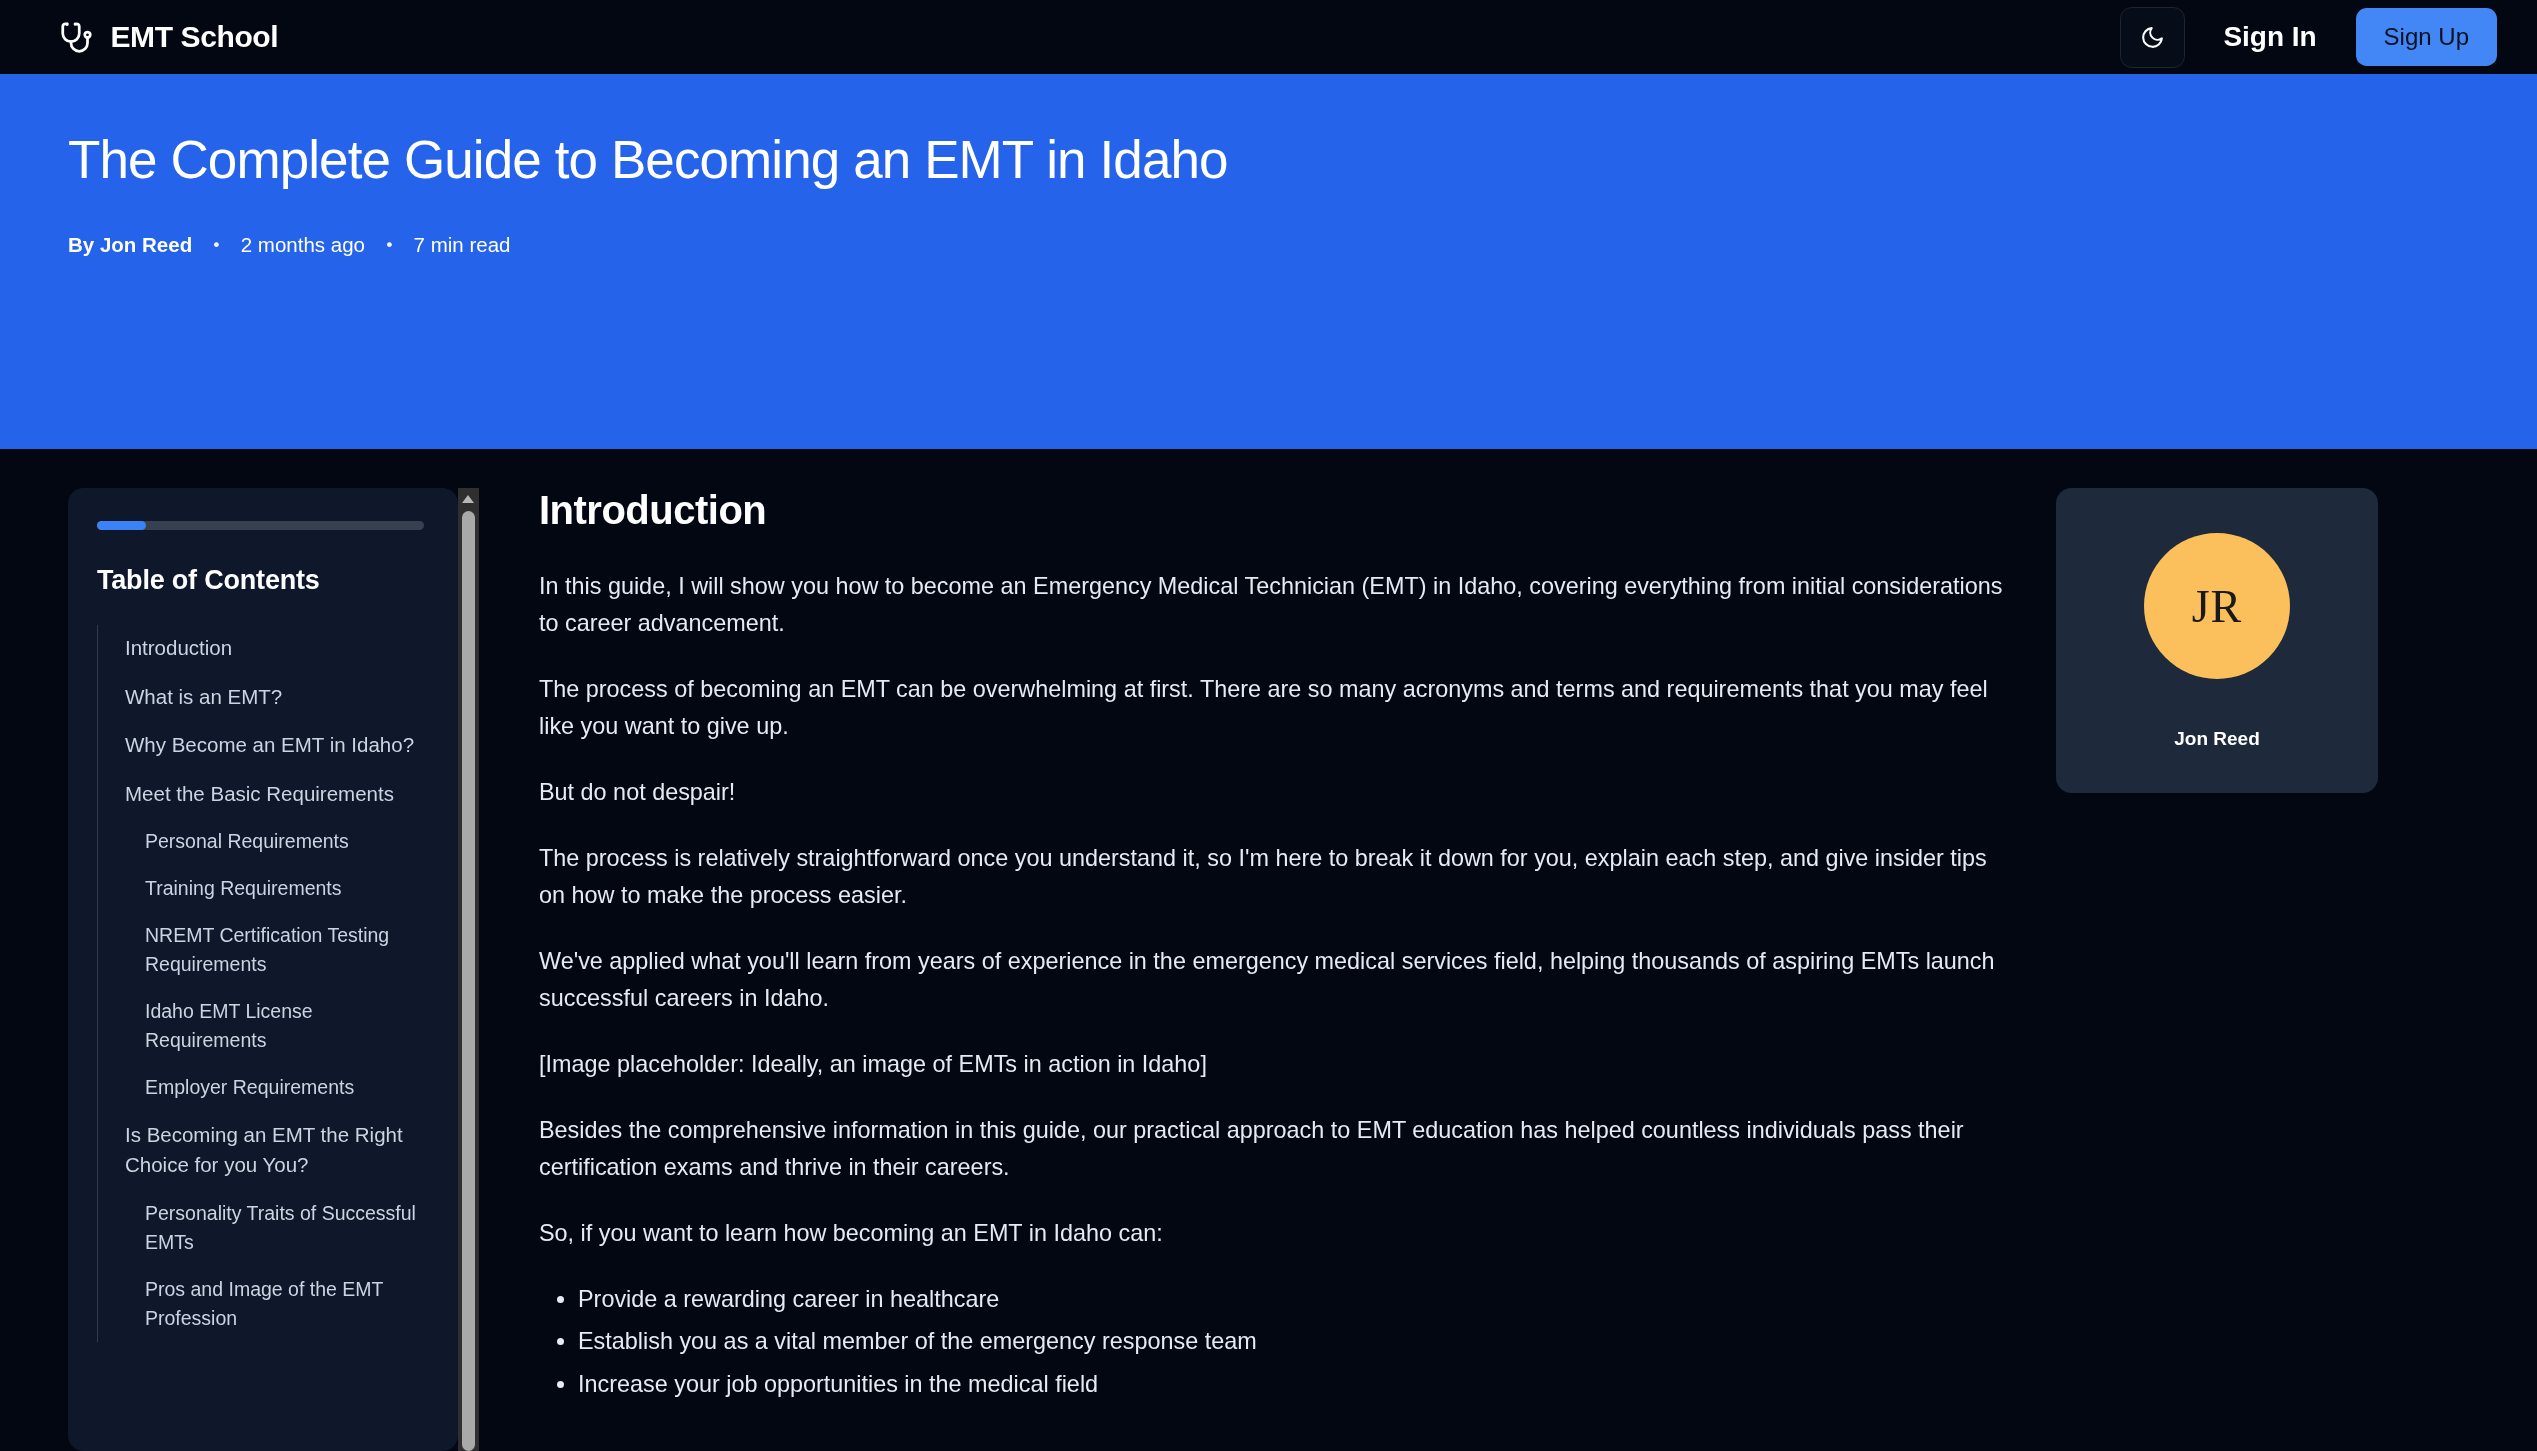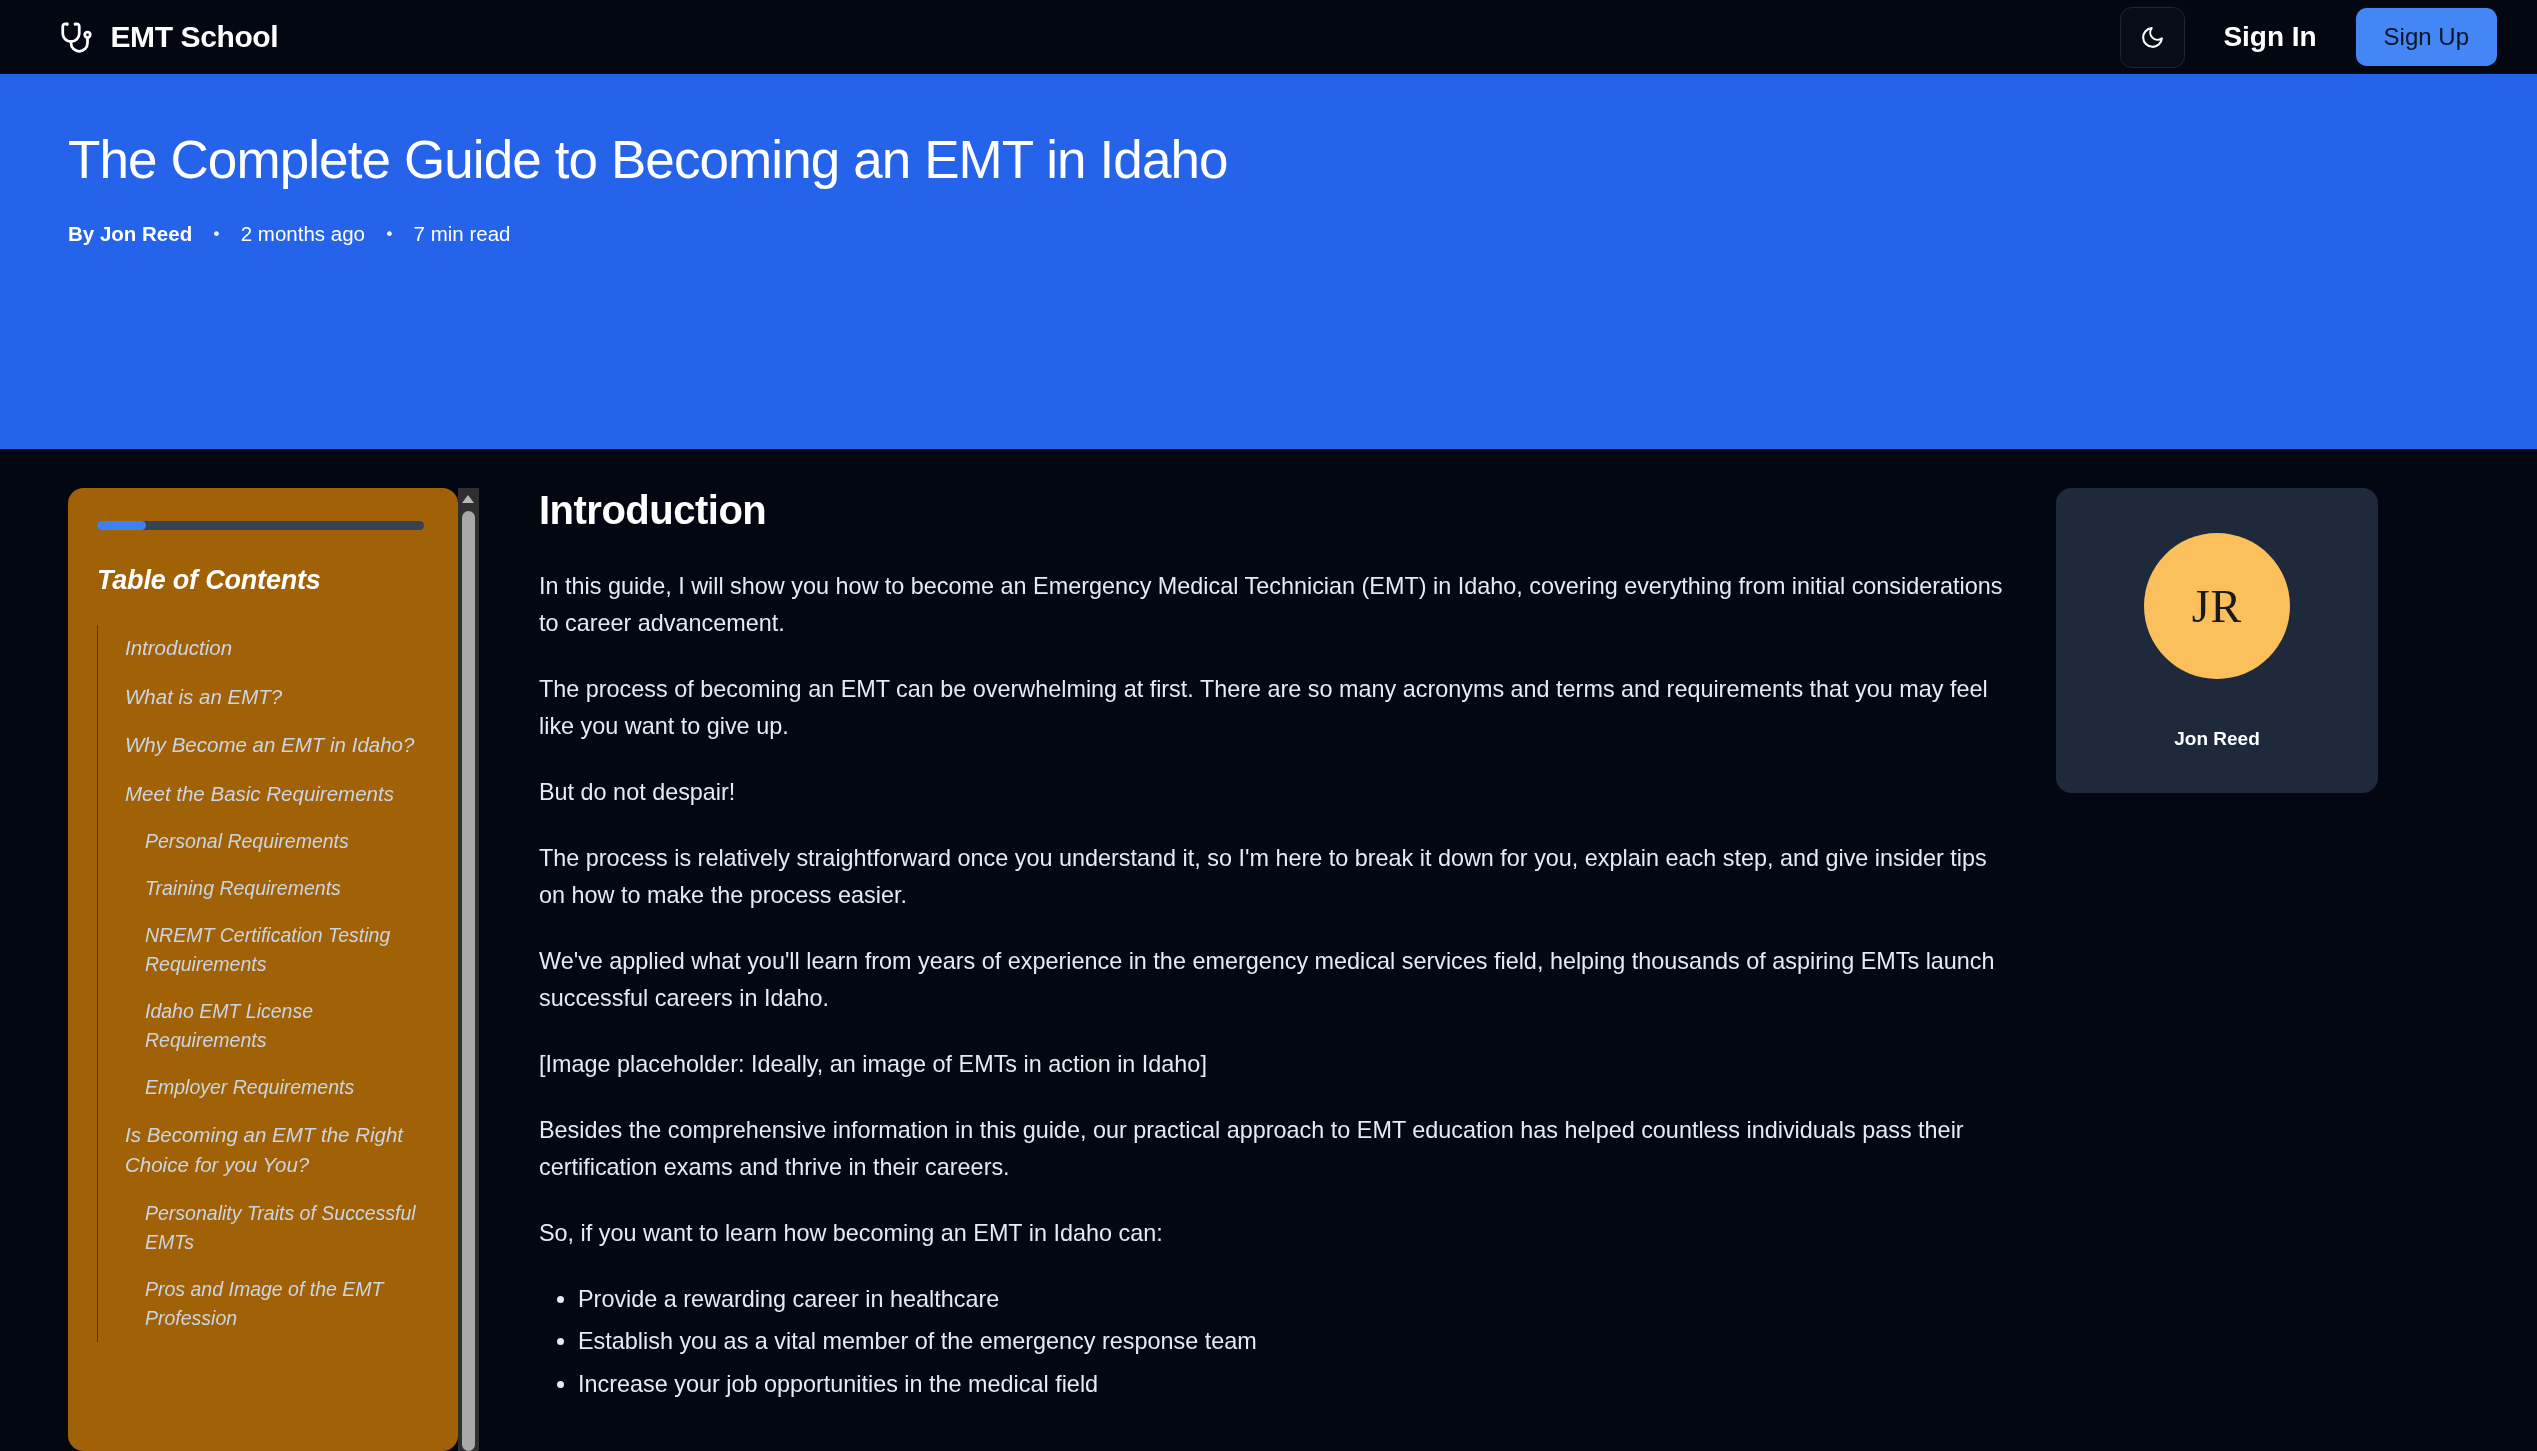--- a/index.html
+++ b/index.html
@@ -80,21 +80,21 @@
   }
   .hero-title {
     color: #ffffff;
     font-size: 53px;
     line-height: 1.18;
     font-weight: normal;
     letter-spacing: -0.9px;
     max-width: 1218px;
   }
   .hero-meta {
-    margin-top: 30px;
+    margin-top: 41px;
     display: flex;
     align-items: center;
     color: #ffffff;
     font-size: 20.5px;
     font-weight: bold;
   }
   .hero-meta .dot {
     margin: 0 21.4px;
     font-size: 16.6px;
     opacity: 0.95;
@@ -111,27 +111,26 @@
   }
 
   
   .toc-wrap {
     position: relative;
     margin-left: 68px;
     width: 409px;
     flex: 0 0 409px;
   }
   .toc-card {
-    background: #a16207;
+    background: #0f172a;
     border-radius: 15.6px;
     width: 390px;
     height: 963px;
     padding: 29px 25px 0 29px;
     overflow: hidden;
-    font-style: italic;
   }
   .progress-track {
     height: 8.8px;
     background: #374151;
     border-radius: 96px;
     width: 327px;
     margin-top: 3.9px;
   }
   .progress-fill {
     height: 8.8px;

